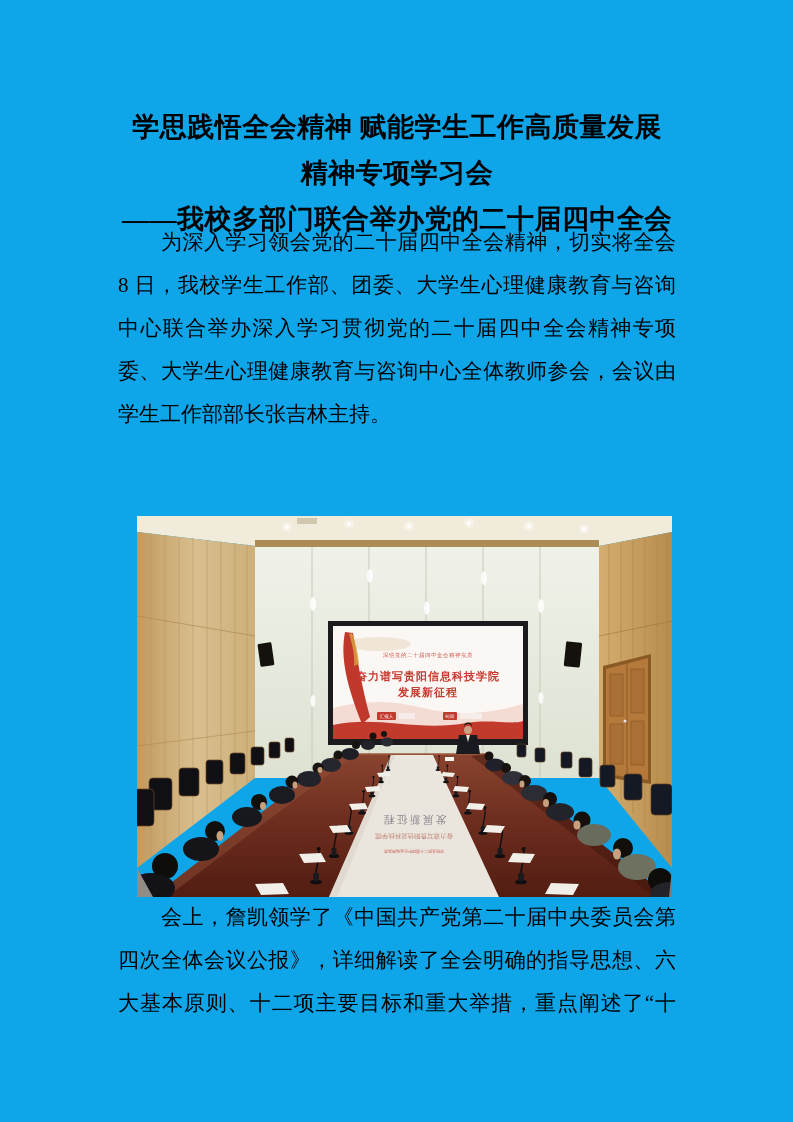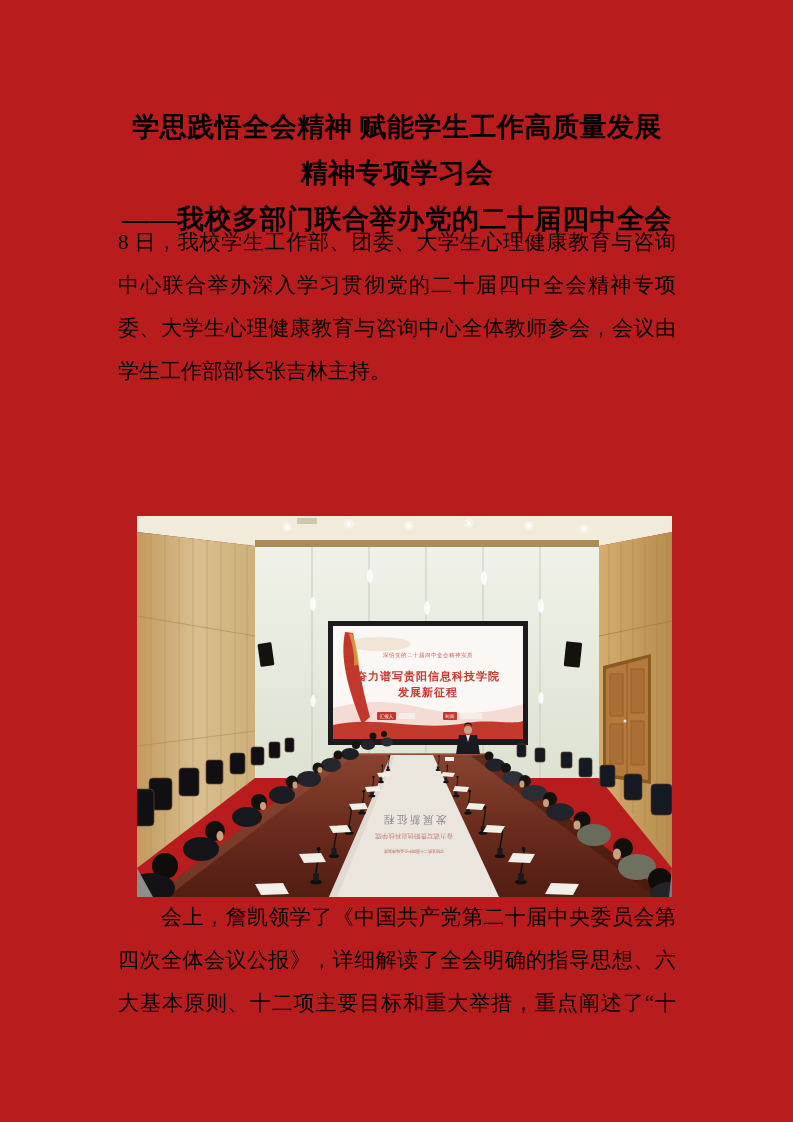--- a/index.html
+++ b/index.html
@@ -1,18 +1,18 @@
 <!DOCTYPE html>
 <html><head>
 <meta charset="utf-8">
 <style>
   html,body { margin:0; padding:0; background:#e9e9e9; }
   .page {
     position:relative; width:793px; height:1122px; margin:0 auto;
-    background:#b91c1c; overflow:hidden;
+    background:#0ea5e9; overflow:hidden;
     font-family:"Liberation Serif","DejaVu Serif",serif; color:#000;
   }
   .title {
     position:absolute; left:118px; top:86px; width:558px;
     text-align:center; font-weight:bold; font-size:27px; line-height:46px;
     letter-spacing:0.5px;
   }
   .title .tline { display:block; }
   .para { position:absolute; left:118px; width:558px; font-size:21px; line-height:43px; }
   .para .line { text-align:justify; text-align-last:justify; }
@@ -29,20 +29,21 @@
 
 <div class="page">
 
   <h1 class="title">
     <span class="tline">学思践悟全会精神 赋能学生工作高质量发展</span>
     <span class="tline">精神专项学习会</span>
     <span class="tline">——我校多部门联合举办党的二十届四中全会</span>
   </h1>
 
   <div class="para" id="p1">
+    <div class="line indent">为深入学习领会党的二十届四中全会精神，切实将全会</div>
     <div class="line">8 日，我校学生工作部、团委、大学生心理健康教育与咨询</div>
     <div class="line">中心联合举办深入学习贯彻党的二十届四中全会精神专项</div>
     <div class="line">委、大学生心理健康教育与咨询中心全体教师参会，会议由</div>
     <div class="line flush">学生工作部部长张吉林主持。</div>
   </div>
 
   <div class="photo-wrap">
     <svg viewBox="0 0 535 381" xmlns="http://www.w3.org/2000/svg">
       <defs>
         <linearGradient id="woodL" x1="0" y1="0" x2="1" y2="0">

